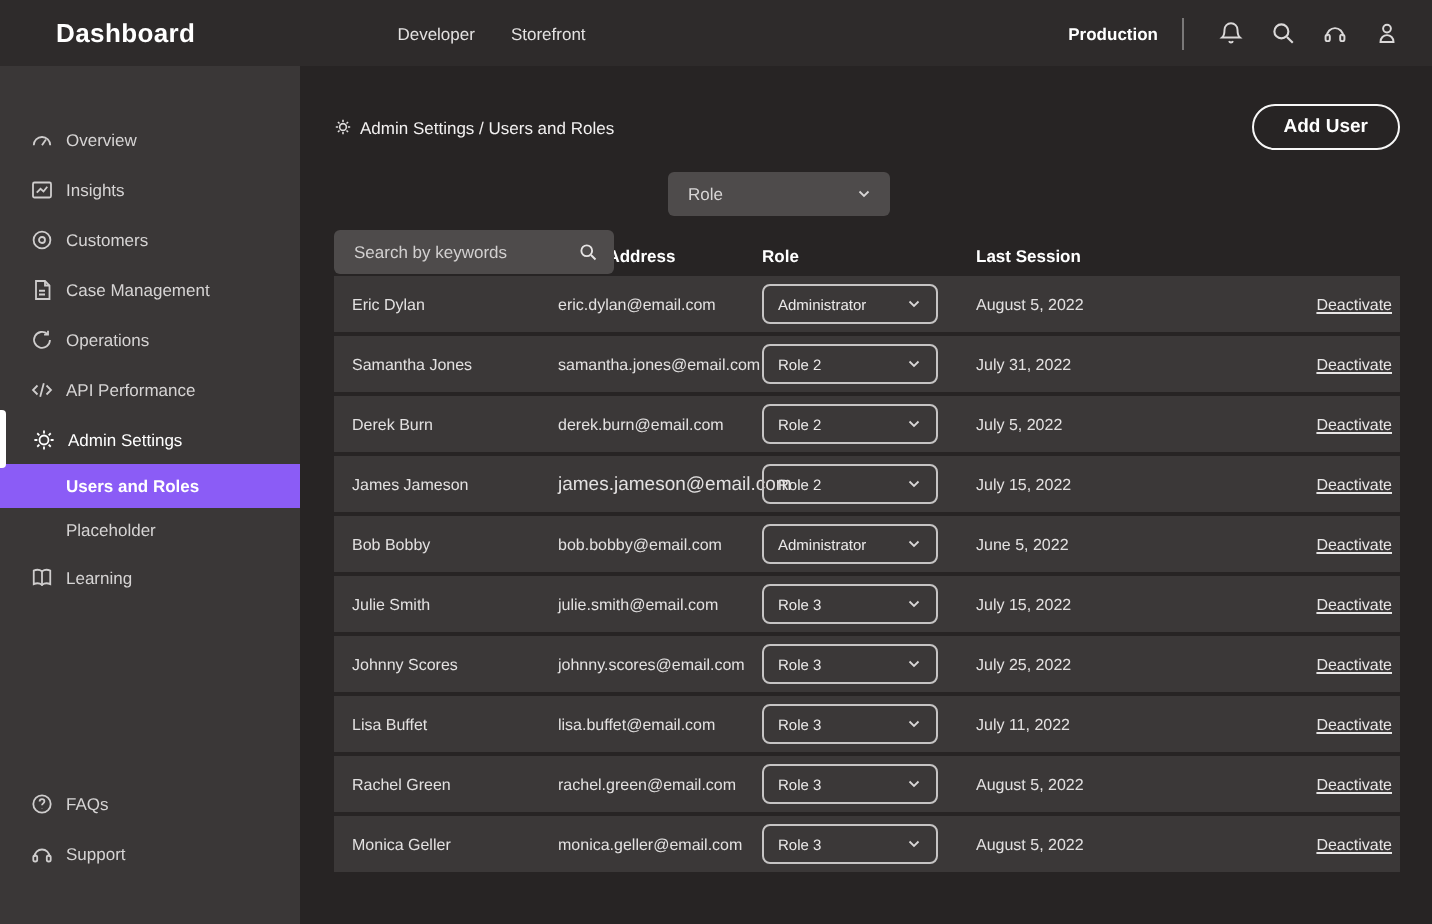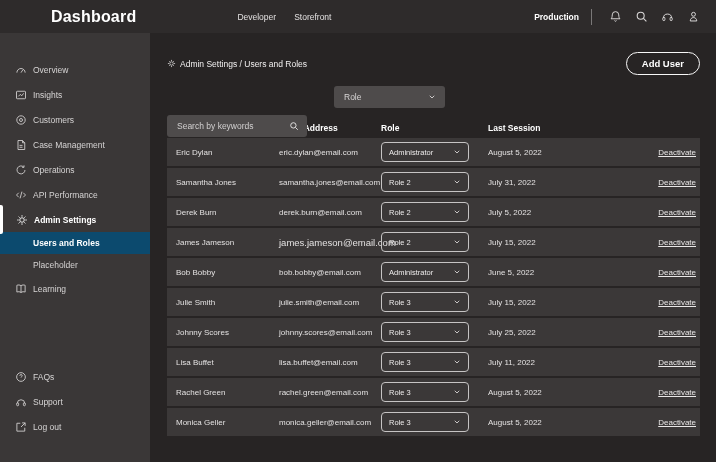--- a/index.html
+++ b/index.html
@@ -2,43 +2,43 @@
 <html><head>
 <meta charset="utf-8">
 <style>
   * { margin:0; padding:0; box-sizing:border-box; }
   html,body { background:#1a1919; }
   body { font-family:"Liberation Sans", sans-serif; }
   .app { position:relative; width:716px; height:462px; background:#272424; overflow:hidden; }
 
   
   .topbar { height:33px; background:#2e2b2b; display:flex; align-items:center; padding:0 10px 0 28px; }
-  .logo { font-size:16px; font-weight:bold; color:#ffffff; letter-spacing:.2px;margin-left:23px; }
+  .logo { font-size:13px; font-weight:bold; color:#ffffff; letter-spacing:.2px; }
   .topnav { display:flex; gap:18px; margin-left:65px;padding-left:36px; }
   .topnav-link { font-size:8.5px; color:#e3e1e1; cursor:pointer; text-decoration:none; }
   .topbar-right { margin-left:auto; display:flex; align-items:center; }
   .env { font-size:8.5px; font-weight:bold; color:#ffffff; }
   .vdiv { width:1px; height:16px; background:#7a7878; margin:0 10px 0 12px; }
   .tb-icon { width:13px; height:13px; color:#dbd9d9; margin:0 6.5px; cursor:pointer; }
   .tb-icon svg { display:block; width:13px; height:13px; }
 
   
   .body { display:flex; height:429px; }
 
   
   .sidebar { position:relative; width:150px; background:#3a3737; flex:none; }
   .side-list { padding-top:24px; }
   .side-item { position:relative; height:25px; display:flex; align-items:center; padding-left:15px; gap:6px; font-size:8.5px; color:#d6d4d4; cursor:pointer; }
   .side-item .s-icon { width:12px; height:12px; color:#cfcdcd; flex:none; }
   .side-item .s-icon svg { display:block; width:12px; height:12px; }
-  .side-item.active { color:#ffffff; font-weight:bold;padding-left:16px; }
+  .side-item.active { color:#ffffff; font-weight:normal;padding-left:16px; }
   .side-item.active .s-icon { color:#ffffff; }
   .side-item.active::before { content:""; position:absolute; left:0; top:-2px; width:3px; height:29px; background:#ffffff; border-radius:0 2px 2px 0; }
   .side-sub { height:22px; display:flex; align-items:center; padding-left:33px; font-size:8.5px; color:#d6d4d4; cursor:pointer; }
-  .side-sub.selected { background:#0c4a6e; color:#ffffff; font-weight:bold; }
+  .side-sub.selected { background:#8b5cf6; color:#ffffff; font-weight:bold; }
   .side-footer { position:absolute; bottom:23px; left:0; right:0; }
 
   
   .main { flex:1; padding:0 16px 0 17px; }
   .crumb-row { margin-top:19px; height:23px; display:flex; align-items:center; justify-content:space-between; }
   .breadcrumb { display:flex; align-items:center; gap:4px; font-size:8.5px; font-weight:normal; color:#f2f0f0; }
   .breadcrumb .b-icon { width:9px; height:9px; color:#dedcdc; }
   .breadcrumb .b-icon svg { display:block; width:9px; height:9px; }
   .add-user { height:23px; padding:0 15px; background:transparent; border:1.5px solid #f7f7f7; border-radius:12px; color:#ffffff; font-size:9.5px; font-weight:bold; font-family:inherit; cursor:pointer; }
 
@@ -207,30 +207,20 @@
         <div class="side-item">
           <span class="s-icon">
               <svg viewBox="0 0 16 16" fill="none" stroke="currentColor" stroke-width="1.2">
                 <path d="M3 10a5 5 0 0 1 10 0"></path>
                 <rect x="2.2" y="9" width="2.6" height="4" rx="1.2"></rect>
                 <rect x="11.2" y="9" width="2.6" height="4" rx="1.2"></rect>
               </svg>
             </span>
           <span class="s-label">Support</span>
         </div>
-        <div class="side-item">
-          <span class="s-icon">
-              <svg viewBox="0 0 16 16" fill="none" stroke="currentColor" stroke-width="1.2">
-                <path d="M13 9v4.5H2.5V3H7"></path>
-                <path d="M9.5 2.5h4v4"></path>
-                <path d="M13.5 2.5 8 8"></path>
-              </svg>
-            </span>
-          <span class="s-label">Log out</span>
-        </div>
       </nav>
     </aside>
 
     <main class="main">
 
       <div class="crumb-row">
         <div class="breadcrumb">
           <span class="b-icon">
               <svg viewBox="0 0 16 16" fill="none" stroke="currentColor" stroke-width="1.4">
                 <circle cx="8" cy="8" r="3"></circle>

